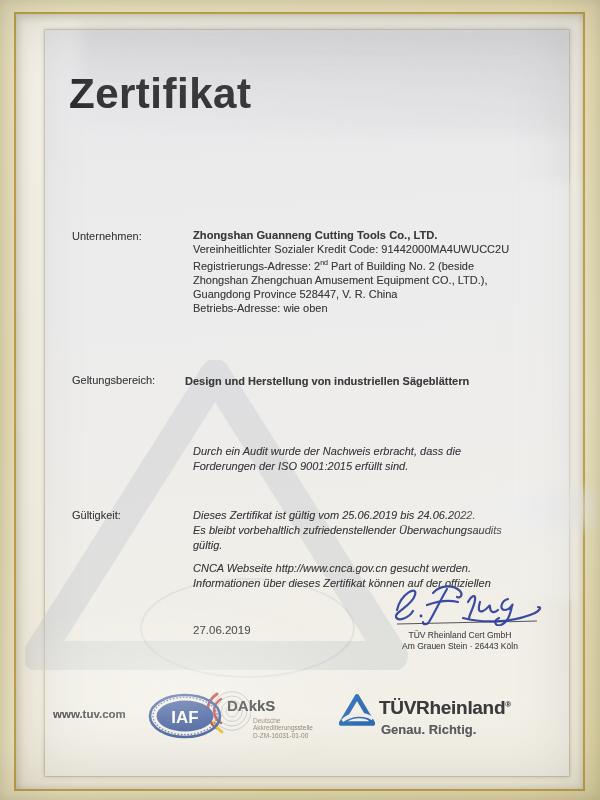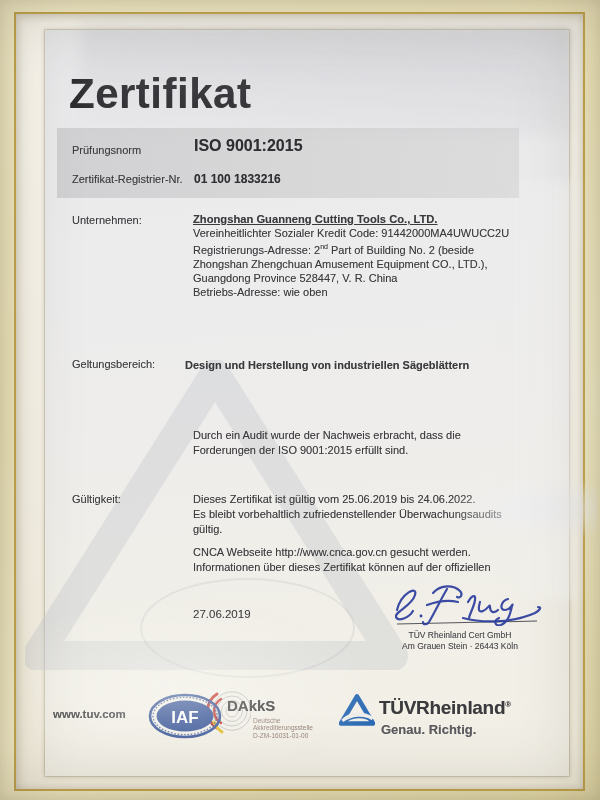--- a/index.html
+++ b/index.html
@@ -20,37 +20,37 @@
     box-shadow:inset 3px 4px 9px rgba(110,98,60,.22), inset -2px -2px 6px rgba(120,108,70,.12);
   }
   .paper{
     position:absolute;left:29px;top:16px;width:524px;height:746px;
     background:linear-gradient(176deg,#e8e8ea 0%,#ececed 28%,#eeedeb 55%,#f1efe7 80%,#f3f0e7 100%);
     box-shadow:0 0 5px rgba(100,92,62,.35),0 0 0 1px rgba(140,128,92,.22);
     color:var(--text_dark,#3a3a3d);
   }
   .paper .txt{text-shadow:0 0 .6px rgba(70,70,75,.4);}
   .abs{position:absolute;white-space:nowrap;}
-  .z2{z-index:2;}
+  .z2{z-index:2;margin-top:16px;}
 
   .title{left:24px;top:40px;font-size:42px;font-weight:bold;letter-spacing:.5px;color:#2c2c2f;z-index:2;}
 
   .band{
     left:12px;top:98px;width:462px;height:70px;z-index:1;
     background:linear-gradient(90deg,#d1d1d3 0%,#d8d8d9 60%,#dcdcdd 100%);
   }
   .lbl{font-size:11px;color:#3c3c3f;}
   .band .lbl1{position:absolute;left:15px;top:16px;}
   .band .val1{position:absolute;left:137px;top:9px;font-size:16px;font-weight:bold;color:#2f2f32;white-space:nowrap;}
   .band .lbl2{position:absolute;left:15px;top:45px;}
   .band .val2{position:absolute;left:137px;top:44px;font-size:12px;font-weight:bold;color:#2f2f32;white-space:nowrap;}
 
   .body-line{font-size:11px;line-height:14px;white-space:nowrap;}
-  .para-line{font-size:11px;line-height:15px;white-space:nowrap;}
-  .company-name{font-weight:bold;font-size:11.2px;text-decoration:underline;}
+  .para-line{font-size:11px;line-height:15px;white-space:nowrap;font-style:italic;}
+  .company-name{font-weight:bold;font-size:11.2px;}
   sup.ord{font-size:7px;vertical-align:super;}
 
   .sig-line{left:352px;top:592px;width:140px;height:1.4px;background:#56565a;transform:rotate(-1.2deg);z-index:2;}
   .issuer{left:330px;top:600px;width:170px;text-align:center;font-size:8.5px;line-height:10.5px;color:#4b4b4f;white-space:nowrap;z-index:2;}
   .website{left:8px;top:678px;font-size:11.5px;font-weight:bold;color:#39393c;z-index:2;}
 
   .dakks-word{left:182px;top:667px;font-size:15px;font-weight:bold;color:#313134;z-index:2;}
   .dakks-sub{left:208px;top:687px;font-size:6.5px;line-height:7.4px;color:#8a7668;z-index:2;white-space:nowrap;}
   .tuv-wordmark{left:334px;top:667px;font-size:19px;font-weight:bold;letter-spacing:-.3px;color:#3b3b3e;z-index:2;}
   .tuv-wordmark sup{font-size:8px;}
@@ -91,26 +91,20 @@
   <div class="mat">
     <div class="paper">
 
       <svg class="watermark" width="420" height="310" viewBox="0 0 420 310">
         <polygon class="wm-stroke" points="190,14 368,296 12,296" stroke-width="30" opacity="0.42"></polygon>
       </svg>
       <div class="seal"></div>
 
       <div class="abs title txt">Zertifikat</div>
 
-      <div class="abs band">
-        <span class="lbl lbl1 txt">Prüfungsnorm</span>
-        <span class="val1 txt">ISO 9001:2015</span>
-        <span class="lbl lbl2 txt">Zertifikat-Registrier-Nr.</span>
-        <span class="val2 txt">01 100 1833216</span>
-      </div>
 
       <div class="abs lbl txt z2" style="left:27px;top:184px;">Unternehmen:</div>
       <div class="abs z2" style="left:148px;top:182px;">
         <div class="body-line company-name txt">Zhongshan Guanneng Cutting Tools Co., LTD.</div>
         <div class="body-line txt">Vereinheitlichter Sozialer Kredit Code: 91442000MA4UWUCC2U</div>
         <div class="body-line txt"><span>Registrierungs-Adresse: 2</span><sup class="ord">nd</sup><span> Part of Building No. 2 (beside</span></div>
         <div class="body-line txt">Zhongshan Zhengchuan Amusement Equipment CO., LTD.),</div>
         <div class="body-line txt">Guangdong Province 528447, V. R. China</div>
         <div class="body-line txt">Betriebs-Adresse: wie oben</div>
       </div>

